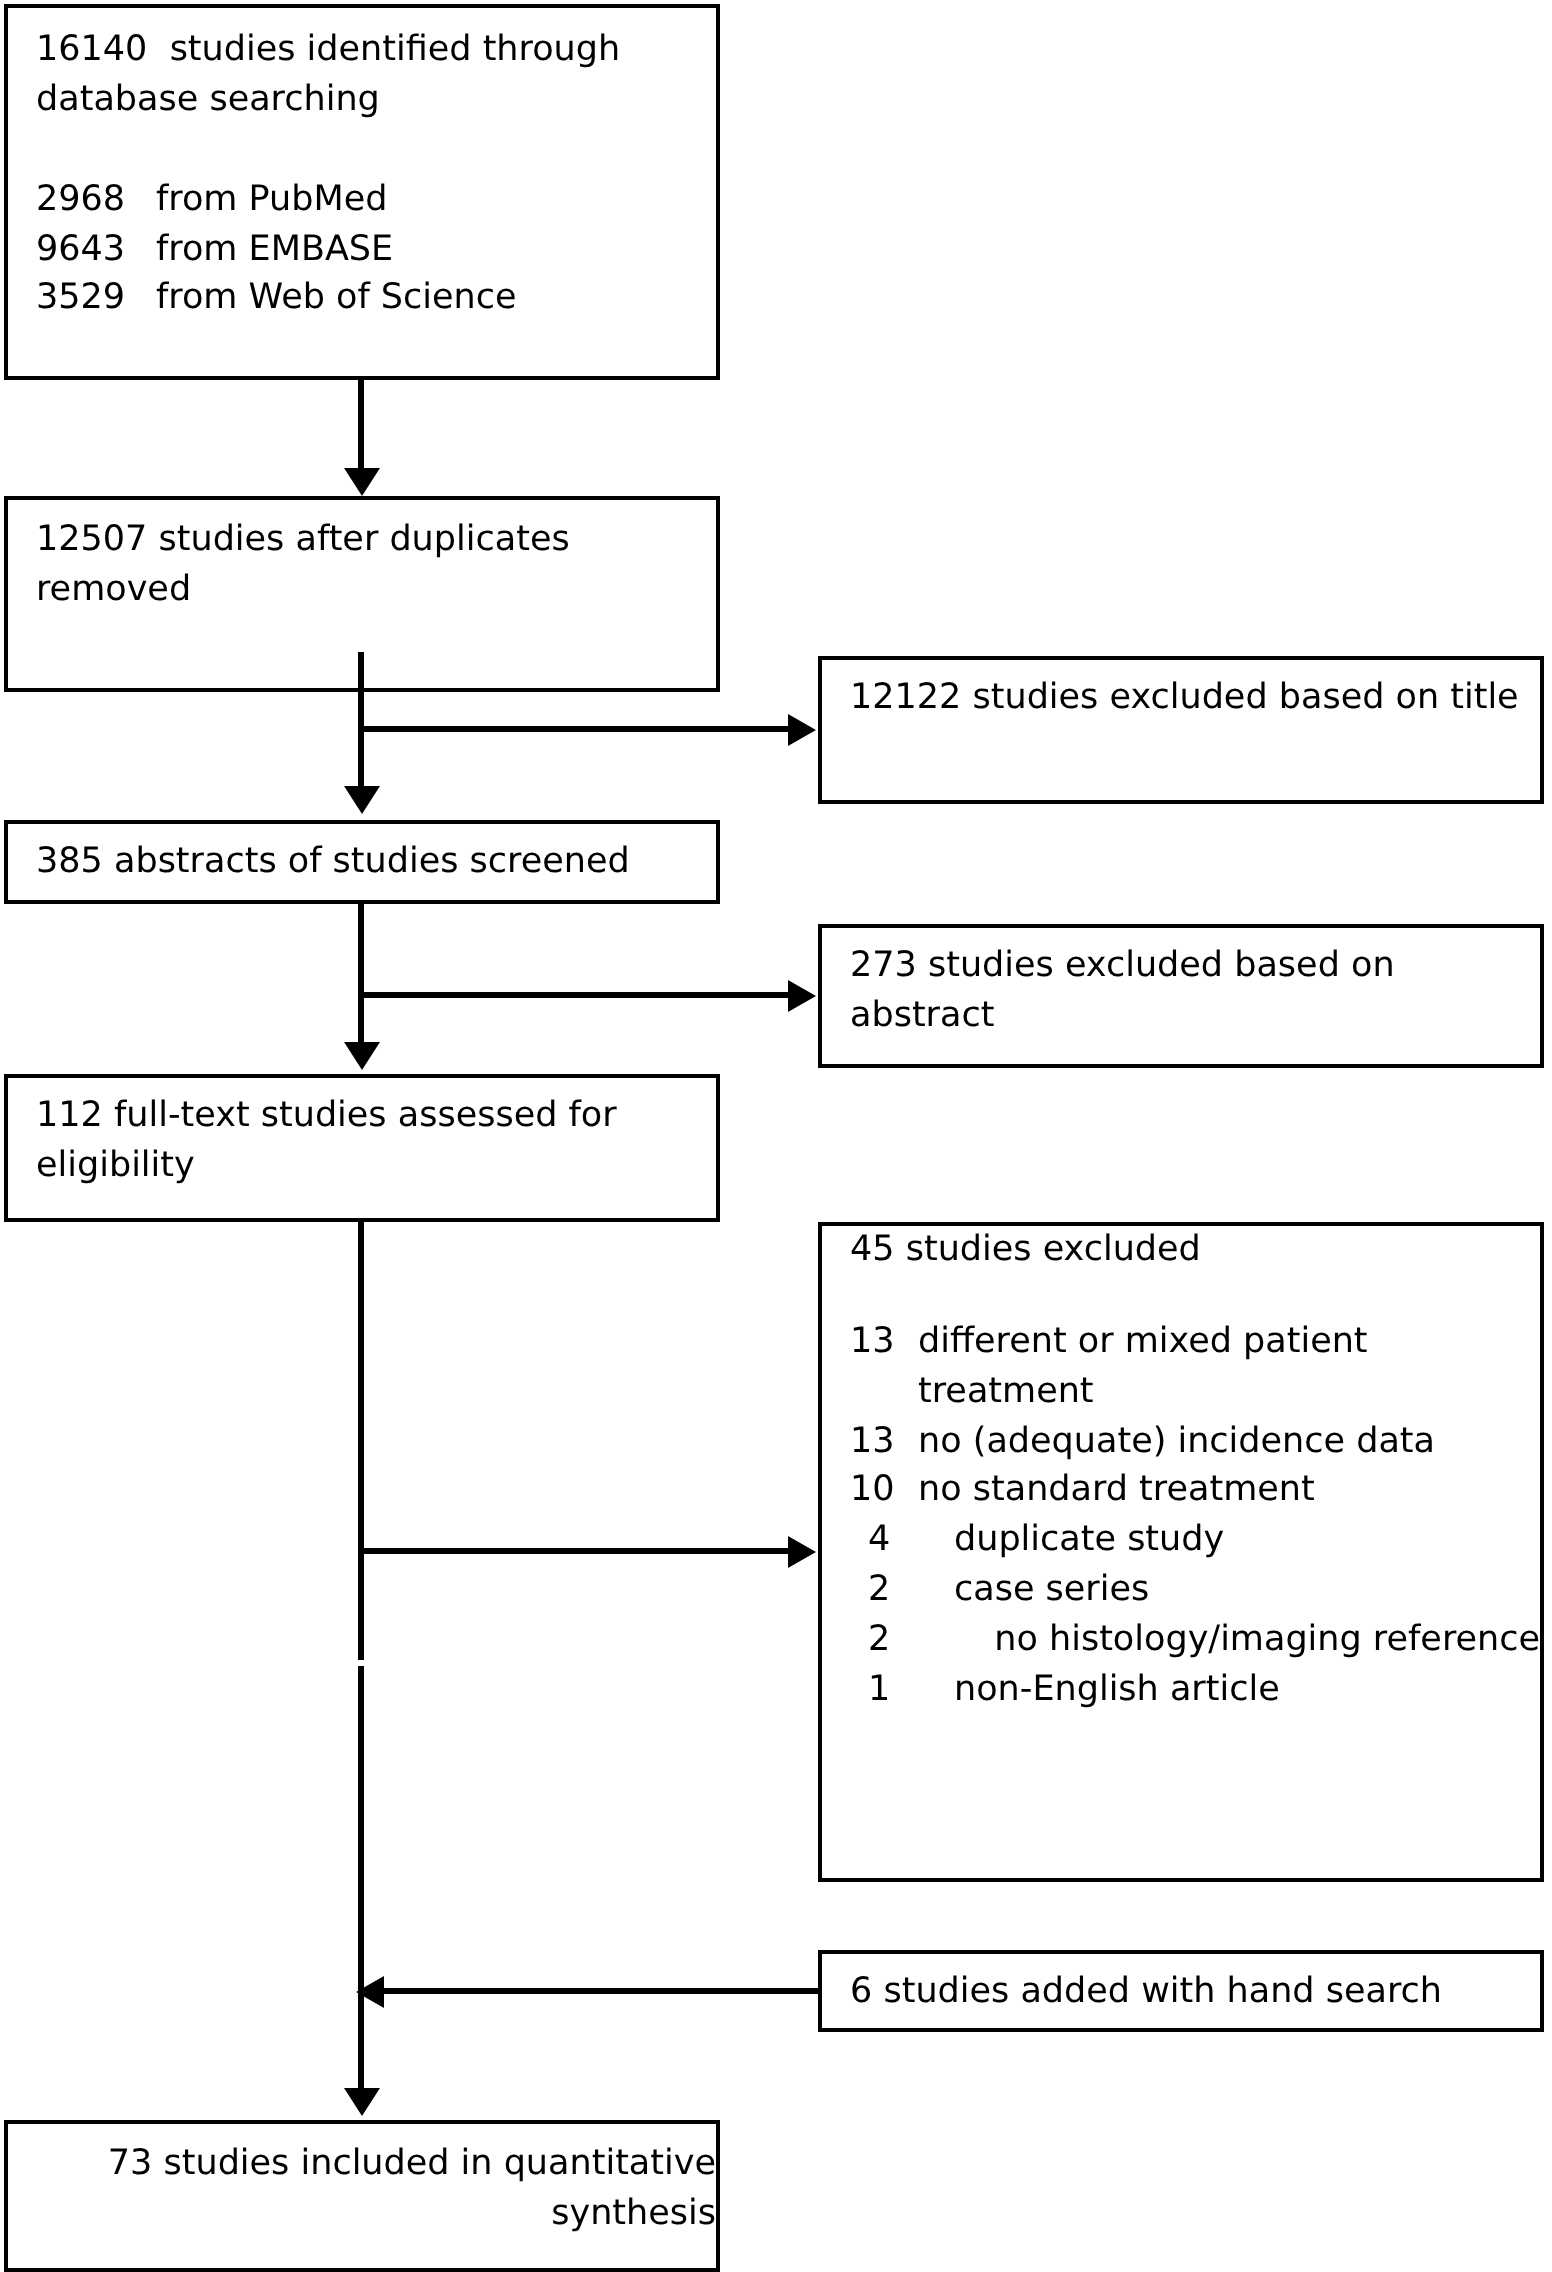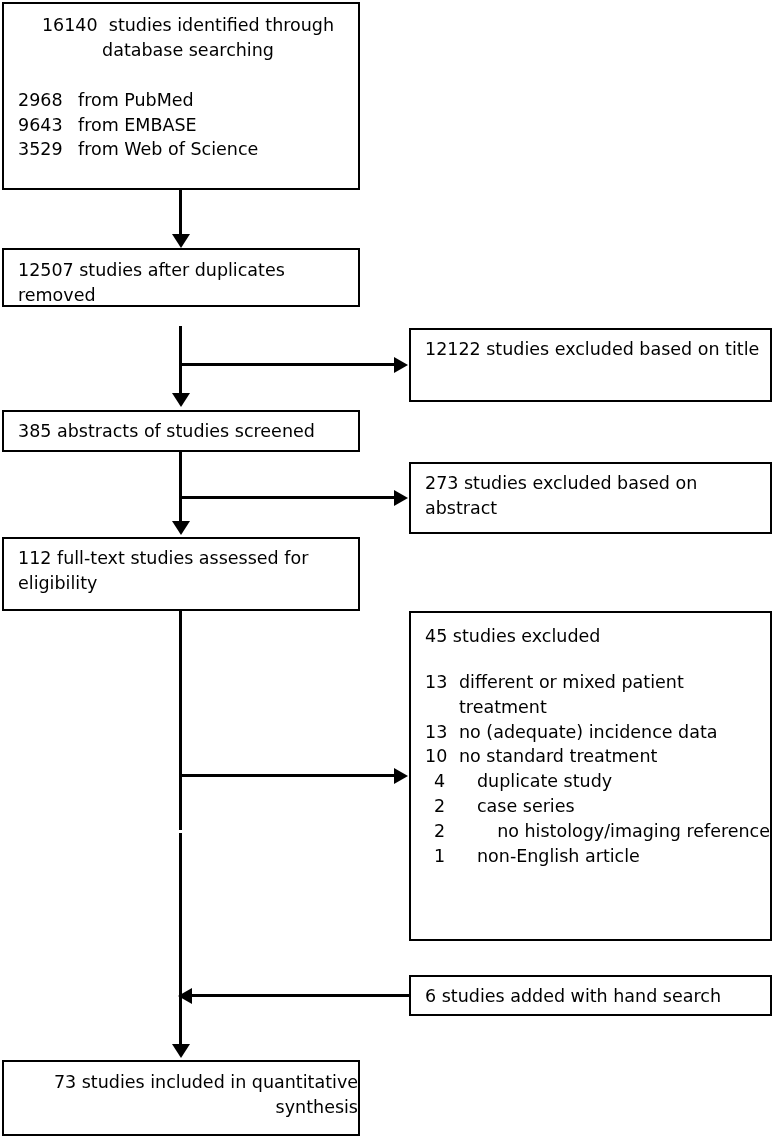--- a/index.html
+++ b/index.html
@@ -99,21 +99,21 @@
     border-right: 14px solid #000000;
   }
 </style>
 </head>
 <body>
 
 <div id="canvas">
 
   <div class="box" style="left:2px; top:2px; width:358px; height:188px;">
     <div class="inner">
-      <div class="line" style="position:static;white-space:normal;text-align:center;">
+      <div class="line" style="position:static;white-space:normal;">
         <span>16140</span>&nbsp;&nbsp;<span>studies identified through database searching</span>
       </div>
       <div class="spacer"></div>
       <div class="row">
         <span class="num">2968</span>
         <span class="txt" style="padding-left:26px;">from PubMed</span>
       </div>
       <div class="row">
         <span class="num">9643</span>
         <span class="txt" style="padding-left:26px;">from EMBASE</span>
@@ -121,21 +121,21 @@
       <div class="row">
         <span class="num">3529</span>
         <span class="txt" style="padding-left:26px;">from Web of Science</span>
       </div>
     </div>
   </div>
 
   <div class="vline" style="left:179px; top:190px; height:46px;"></div>
   <div class="arrow-down" style="left:172px; top:234px;"></div>
 
-  <div class="box" style="left:2px; top:248px; width:358px; height:59px;">
+  <div class="box" style="left:2px; top:248px; width:358px; height:98px;">
     <div class="inner" style="padding-top:8px;">
       <span>12507</span>
       <span>studies after duplicates removed</span>
     </div>
   </div>
 
   <div class="vline" style="left:179px; top:326px; height:68px;"></div>
   <div class="arrow-down" style="left:172px; top:393px;"></div>
 
   <div class="hline" style="left:179px; top:363px; width:216px;"></div>
@@ -176,21 +176,21 @@
   </div>
 
   <div class="vline" style="left:179px; top:611px; height:219px;"></div>
   <div class="vline" style="left:179px; top:833px; height:212px;"></div>
   <div class="arrow-down" style="left:172px; top:1044px;"></div>
 
   <div class="hline" style="left:179px; top:774px; width:216px;"></div>
   <div class="arrow-right" style="left:394px; top:768px;"></div>
 
   <div class="box" style="left:409px; top:611px; width:363px; height:330px;">
-    <div class="inner" style="padding-top:11px;">
+    <div class="inner" style="padding-top:0;">
       <div>
         <span>45</span>
         <span>studies excluded</span>
       </div>
       <div class="spacer-sm"></div>
       <div class="row hang">
         <span class="num">13</span>
         <span class="txt" style="padding-right:34px;">different or mixed patient treatment</span>
       </div>
       <div class="row">

